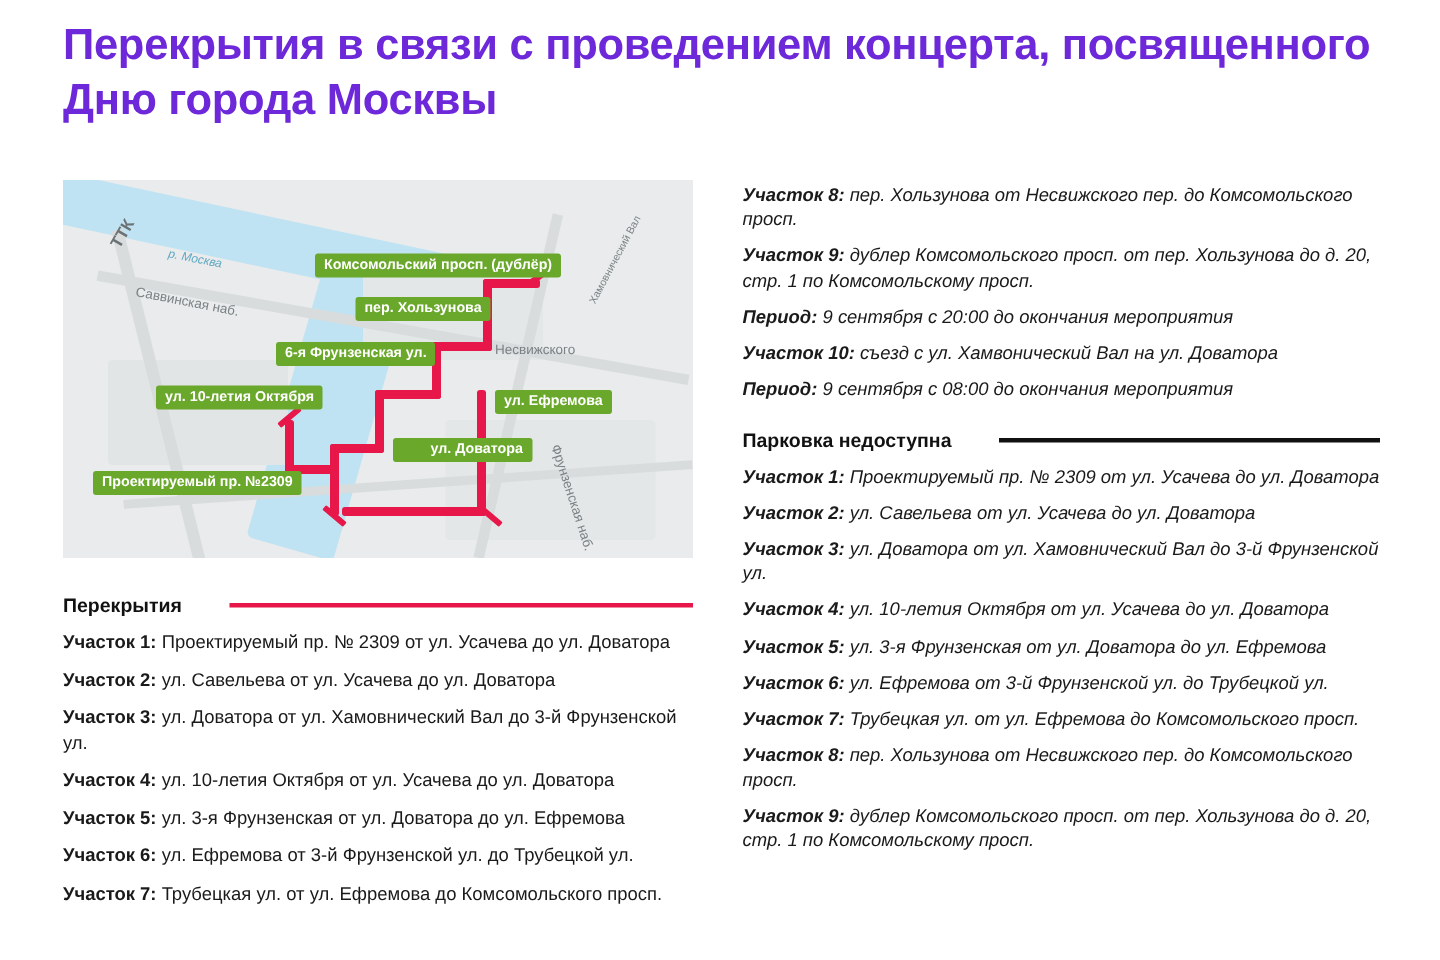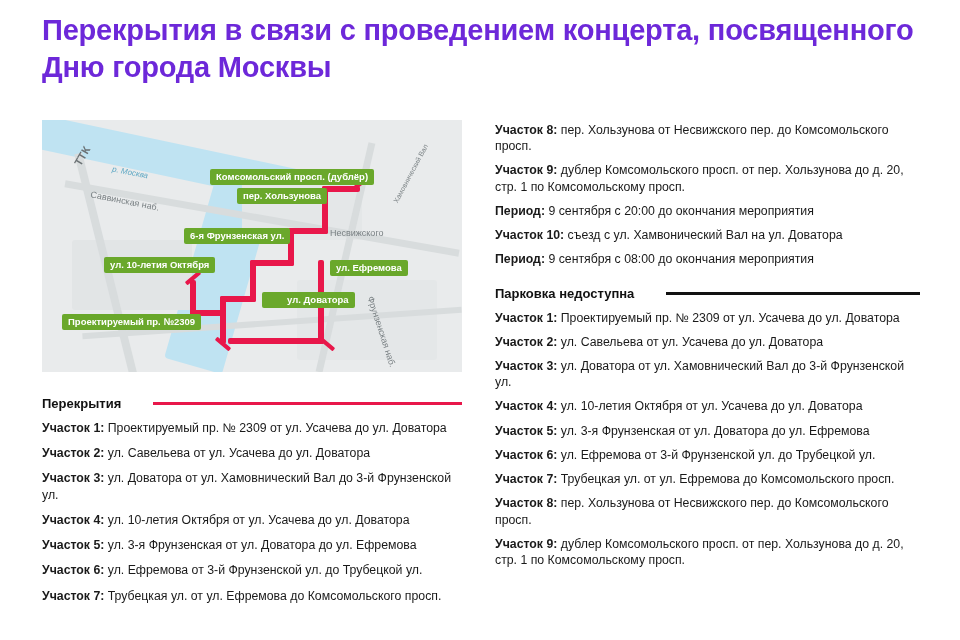--- a/index.html
+++ b/index.html
@@ -139,21 +139,21 @@
 
   .entry {
     font-size: 12.3px;
     line-height: 1.32;
     margin-bottom: 9px;
     color: #1a1a1a;
   }
   .entry b { font-weight: bold; }
 
   
-  .right-col .entry { margin-bottom: 8px; }
+  .right-col .entry { margin-bottom: 8px; font-style: italic; }
   .block-gap { height: 10px; }
 </style>
 </head>
 <body>
 
 <div class="title">Перекрытия в связи с проведением концерта, посвященного Дню города Москвы</div>
 
 <div class="map-wrap">
   <div class="map-bg"></div>
 
@@ -188,21 +188,21 @@
   <div class="route" style="left:148px; top:160px; width:6px; height:36px;"></div>
   <div class="route" style="left:186px; top:218px; width:96px; height:6px;"></div>
   <div class="route" style="left:276px; top:140px; width:6px; height:84px;"></div>
 
   <div class="tick" style="left:142px; top:156px; width:18px; height:4px; transform:rotate(-40deg);"></div>
   <div class="tick" style="left:172px; top:222px; width:18px; height:4px; transform:rotate(40deg);"></div>
   <div class="tick" style="left:276px; top:222px; width:18px; height:4px; transform:rotate(40deg);"></div>
   <div class="tick" style="left:310px; top:62px; width:16px; height:4px; transform:rotate(-35deg);"></div>
 
   <div class="tag" style="left:168px; top:49px;">Комсомольский просп. (дублёр)</div>
-  <div class="tag" style="left:195px; top:68px;">пер. Хользунова</div>
+  <div class="tag" style="left:195px; top:78px;">пер. Хользунова</div>
   <div class="tag" style="left:142px; top:108px;">6-я Фрунзенская ул.</div>
   <div class="tag" style="left:62px; top:137px;">ул. 10-летия Октября</div>
   <div class="tag" style="left:288px; top:140px;">ул. Ефремова</div>
   <div class="tag" style="left:220px; top:172px;padding-left:25px;">ул. Доватора</div>
   <div class="tag" style="left:20px; top:194px;">Проектируемый пр. №2309</div>
 </div>
 
 <div class="left-col">
   <div class="section-head">
     <span>Перекрытия</span>

